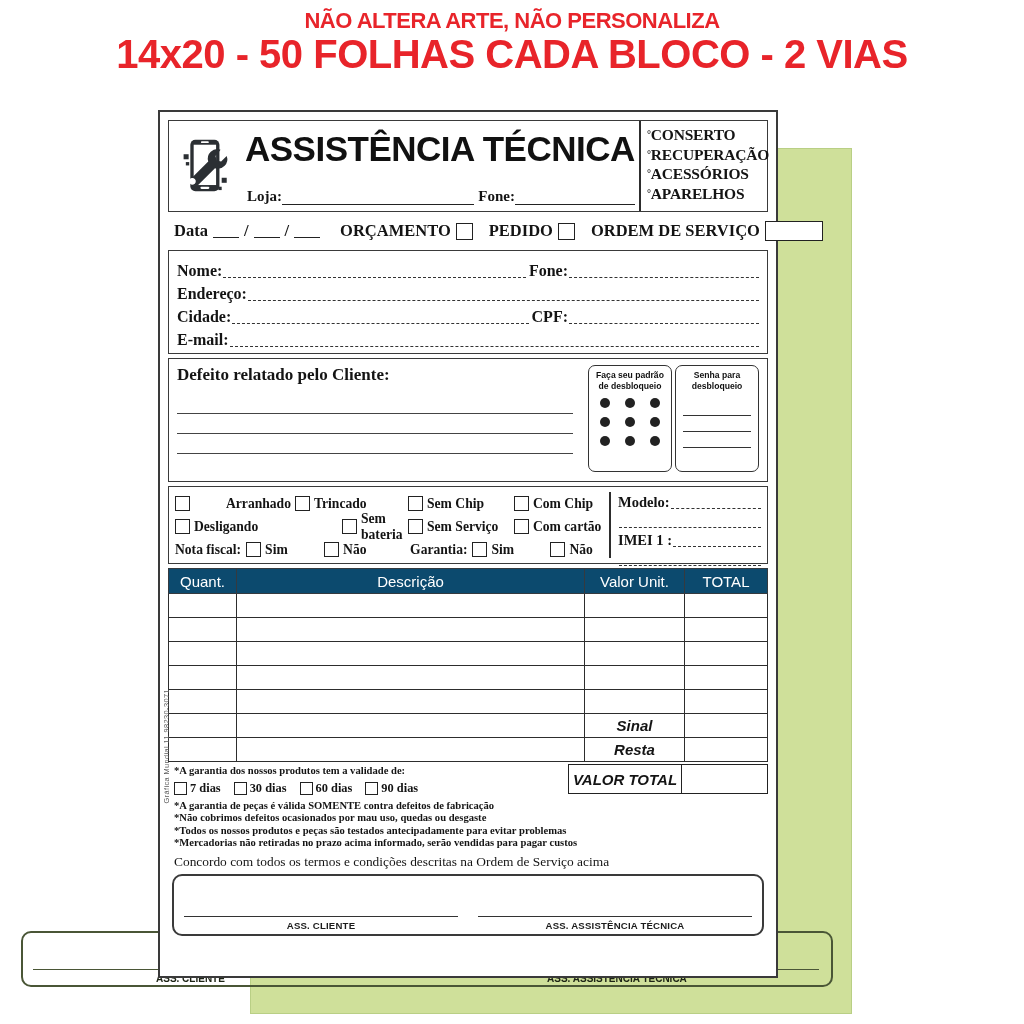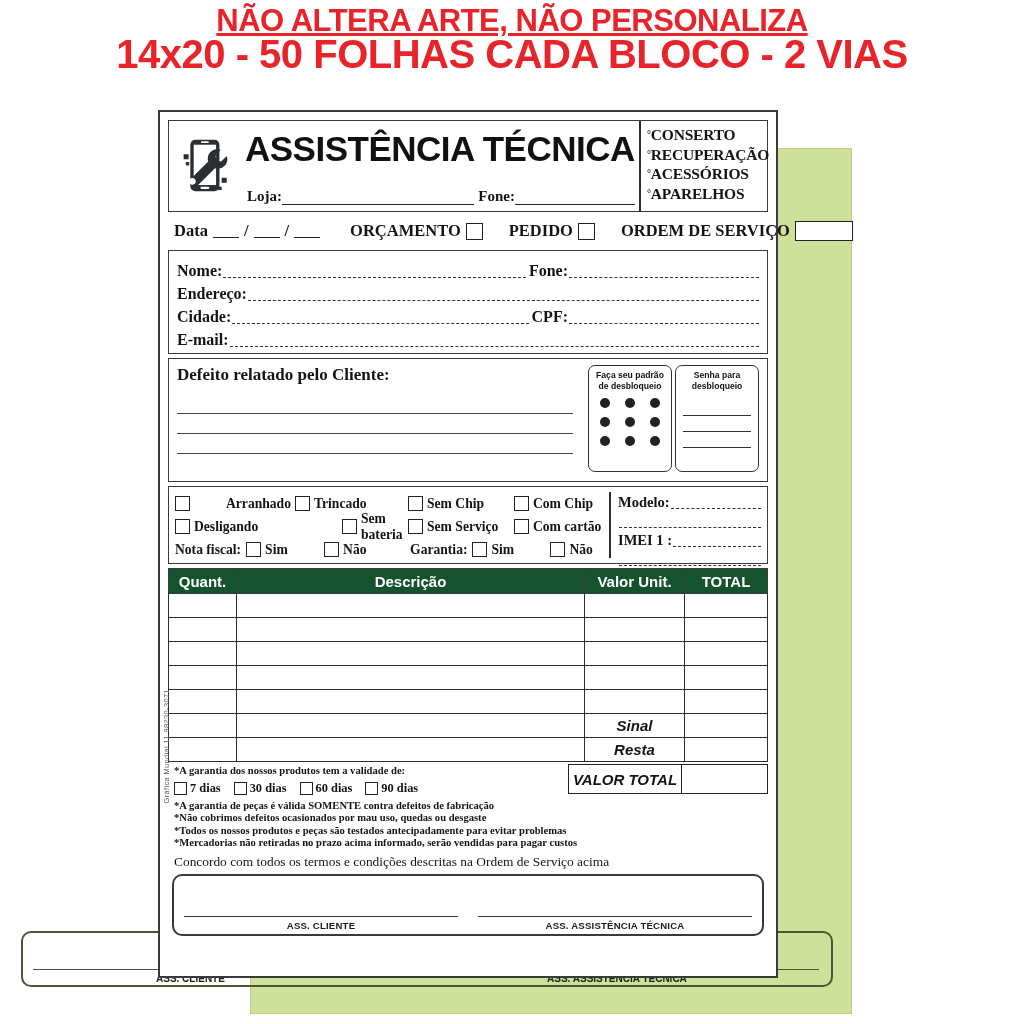--- a/index.html
+++ b/index.html
@@ -14,21 +14,21 @@
 
   
   #promo {
     position:absolute; left:0; top:4px; width:1024px;
     text-align:center;
     font-family:"Liberation Sans", sans-serif;
     font-weight:bold;
     color:#e8242a;
     letter-spacing:-0.5px;
   }
-  #promo .l1 { font-size:31px; line-height:33px;text-decoration:underline; }
+  #promo .l1 { font-size:22px; line-height:33px; }
   #promo .l2 { font-size:40px; line-height:34px; }
 
   
   #green-sheet {
     position:absolute;
     left:250px; top:148px;
     width:602px; height:866px;
     background:#cfe09a;
     border:1px solid #b9cf85;
     z-index:1;
@@ -99,21 +99,21 @@
     font-size:15.5px;
     line-height:19.6px;
     letter-spacing:-0.2px;
   }
   .deg { font-size:10px; vertical-align:top; }
 
   
   #datarow {
     height:30px; display:flex; align-items:center;
     padding:0 6px; font-size:16.5px; font-weight:bold;
-    margin-bottom:4px; gap:16px;
+    margin-bottom:4px; gap:6px;
   }
   #datarow .seg { display:flex; align-items:center; gap:5px; white-space:nowrap; }
   .blank-s { display:inline-block; width:26px; border-bottom:1.6px solid #222; height:13px; }
   .cbx { width:17px; height:17px; border:1.6px solid #222; background:#fff; display:inline-block; flex:none; }
   .osbox { width:58px; height:20px; border:1.6px solid #222; background:#fff; }
 
   
   #cust { padding:6px 8px 4px 8px; margin-bottom:4px; }
   .crow { display:flex; align-items:flex-end; font-size:16px; font-weight:bold; height:23px; }
   .dash { flex:1; border-bottom:1.5px dashed #333; height:14px; margin:0 0 2px 1px; }
@@ -142,23 +142,23 @@
   .cbx-sm { width:15px; height:15px; border:1.5px solid #222; background:#fff; flex:none; }
   #cond-right {
     width:152px; flex:none; border-left:2.4px solid #2d2d2d;
     padding-left:7px; font-size:14.5px; font-weight:bold;
   }
   #cond-right .l { display:flex; align-items:flex-end; height:19px; }
 
   
   #tbl { width:100%; border-collapse:collapse; table-layout:fixed; }
   #tbl th {
-    background:#14532d; color:#fff;
-    font-family:"Liberation Sans", sans-serif;
-    font-weight:bold; font-size:15px; height:25px;
+    background:#0c4a6e; color:#fff;
+    font-family:"Liberation Sans", sans-serif;
+    font-weight:normal; font-size:15px; height:25px;
     border:1.5px solid #353a3f;
   }
   #tbl td { border:1.5px solid #2d2d2d; height:24px; }
   #tbl td.lbl {
     text-align:center; font-weight:bold; font-style:italic;
     font-family:"Liberation Sans", sans-serif; font-size:15px;
   }
 
   
   #warr-wrap { display:flex; margin-top:0; }

